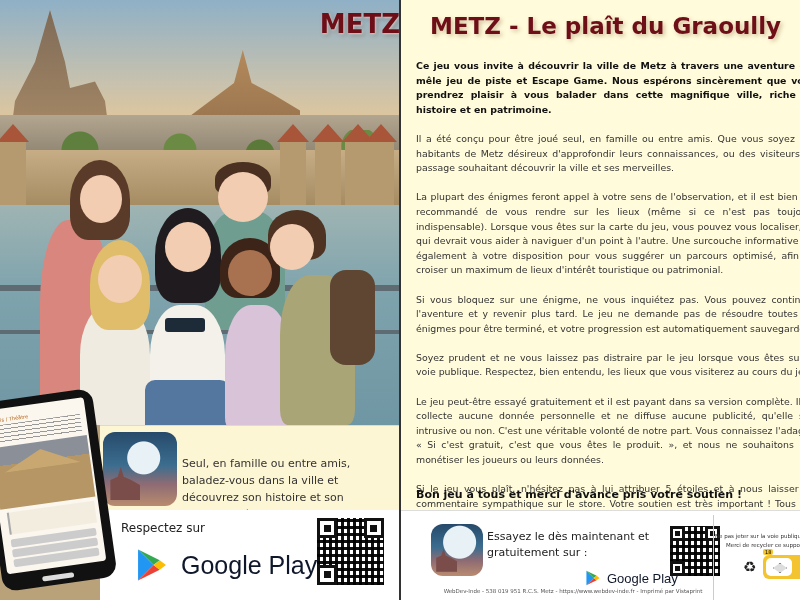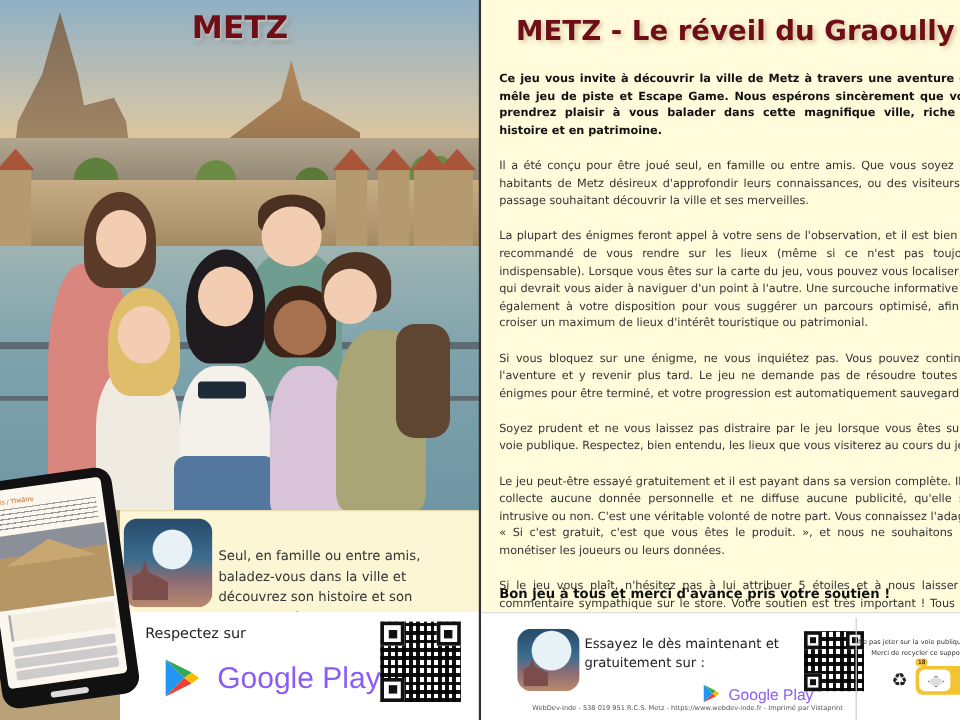--- a/index.html
+++ b/index.html
@@ -34,42 +34,42 @@
     background: #a9553a; clip-path: polygon(50% 0, 100% 100%, 0 100%); }
   .river { position: absolute; left: 0; top: 205px; width: 400px; height: 220px;
     background: linear-gradient(180deg, #9fb4b3 0%, #7ea3ad 40%, #6f96a3 100%); }
   .railing { position: absolute; left: 0; top: 285px; width: 400px; height: 6px; background: #5f6b72; }
   .railing2 { position: absolute; left: 0; top: 330px; width: 400px; height: 4px; background: #5f6b72; }
   .people { position: absolute; left: 40px; top: 140px; width: 350px; height: 290px; }
   .person { position: absolute; border-radius: 40% 40% 10% 10%; }
   .head { position: absolute; border-radius: 50%; background: #f3cdb2; }
   .hair { position: absolute; border-radius: 50% 50% 30% 30%; }
 
-  .poster-title { position: absolute; left: 0; top: 8px; width: 400px; text-align: center;
+  .poster-title { position: absolute; left: 0; top: 8px; width: 400px; text-align: right;
     color: #6e0f18; font-family: "DejaVu Sans", sans-serif; font-weight: bold; line-height: 32px;
     text-shadow: 1px 1px 3px rgba(255,255,255,0.6), 2px 2px 4px rgba(80,40,20,0.4); }
   .poster-title .l1 { font-size: 26px; display: block; }
   .poster-title .l2 { font-size: 26px; display: block; padding-left: 20px; }
 
   .promo-box { position: absolute; left: 100px; top: 425px; width: 300px; height: 85px;
     background: #fdf6d4; border-top: 1px solid #e6dcb0; }
   .app-icon { position: absolute; border-radius: 12px; overflow: hidden;
     background: radial-gradient(circle at 55% 35%, #e8f1f5 0 16px, transparent 17px),
                 linear-gradient(180deg, #274a6a 0%, #3b6d8f 45%, #8d6b74 70%, #b98b6e 100%); }
   .app-icon::after { content: ""; position: absolute; left: 10%; bottom: 8%; width: 40%; height: 45%;
     background: #7a4d4a; clip-path: polygon(0 100%, 0 40%, 25% 30%, 35% 0, 45% 30%, 70% 40%, 100% 55%, 100% 100%); }
   .promo-box .app-icon { left: 3px; top: 6px; width: 74px; height: 74px; }
   .promo-title { position: absolute; left: 86px; top: 9px; font-size: 12px; font-weight: bold; color: #222; }
   .promo-text { position: absolute; left: 82px; top: 29px; width: 215px; font-size: 11px; line-height: 17px; color: #333; }
 
   .avail-box { position: absolute; left: 100px; top: 510px; width: 300px; height: 90px; background: #fff; }
   .avail-label { position: absolute; left: 21px; top: 11px; font-size: 12px; color: #222; }
   .gplay { position: absolute; left: 35px; top: 35px; height: 40px; display: flex; align-items: center; }
   .gplay-logo { width: 34px; height: 34px; position: relative; }
-  .gplay-text { font-size: 25px; color: #8b5cf6; margin-left: 12px; font-family: "Liberation Sans", sans-serif; }
+  .gplay-text { font-size: 25px; color: #0f172a; margin-left: 12px; font-family: "Liberation Sans", sans-serif; }
 
   .qr { position: absolute; background: #fff;
     background-image:
       repeating-linear-gradient(90deg, #111 0 3px, transparent 3px 6px),
       repeating-linear-gradient(0deg, #111 0 3px, transparent 3px 7px);
     background-blend-mode: multiply; }
   .qr .finder { position: absolute; width: 30%; height: 30%; border: 3px solid #111; background: #fff; }
   .qr .finder::after { content: ""; position: absolute; inset: 25%; background: #111; }
   .avail-box .qr { left: 217px; top: 8px; width: 67px; height: 67px; }
 
@@ -208,21 +208,21 @@
       <div class="tablet-opt" style="top:141px"></div>
       <div class="tablet-opt" style="top:151px"></div>
     </div>
     <div class="tablet-btn"></div>
   </div>
 </div>
 
 <div class="divider"></div>
 
 <div class="page">
-  <div class="page-title">METZ - Le réveil du  Graoully</div>
+  <div class="page-title">METZ - Le plaît du  Graoully</div>
   <div class="page-inner">
     <div class="page-text">
       <p class="lead">Ce jeu vous invite à découvrir la ville de Metz à travers une aventure qui mêle jeu de piste et Escape Game. Nous espérons sincèrement que vous prendrez plaisir à vous balader dans cette magnifique ville, riche en histoire et en patrimoine.</p>
       <p>Il a été conçu pour être joué seul, en famille ou entre amis. Que vous soyez des habitants de Metz désireux d'approfondir leurs connaissances, ou des visiteurs de passage souhaitant découvrir la ville et ses merveilles.</p>
       <p>La plupart des énigmes feront appel à votre sens de l'observation, et il est bien sûr recommandé de vous rendre sur les lieux (même si ce n'est pas toujours indispensable). Lorsque vous êtes sur la carte du jeu, vous pouvez vous localiser, ce qui devrait vous aider à naviguer d'un point à l'autre. Une surcouche informative est également à votre disposition pour vous suggérer un parcours optimisé, afin de croiser un maximum de lieux d'intérêt touristique ou patrimonial.</p>
       <p>Si vous bloquez sur une énigme, ne vous inquiétez pas. Vous pouvez continuer l'aventure et y revenir plus tard. Le jeu ne demande pas de résoudre toutes les énigmes pour être terminé, et votre progression est automatiquement sauvegardée.</p>
       <p>Soyez prudent et ne vous laissez pas distraire par le jeu lorsque vous êtes sur la voie publique. Respectez, bien entendu, les lieux que vous visiterez au cours du jeu.</p>
       <p>Le jeu peut-être essayé gratuitement et il est payant dans sa version complète. Il ne collecte aucune donnée personnelle et ne diffuse aucune publicité, qu'elle soit intrusive ou non. C'est une véritable volonté de notre part. Vous connaissez l'adage : « Si c'est gratuit, c'est que vous êtes le produit. », et nous ne souhaitons pas monétiser les joueurs ou leurs données.</p>
       <p>Si le jeu vous plaît, n'hésitez pas à lui attribuer 5 étoiles et à nous laisser un commentaire sympathique sur le store. Votre soutien est très important ! Tous vos retours constructifs seront pris en compte et nous permettront d'améliorer l'expérience de jeu.</p>
     </div>

